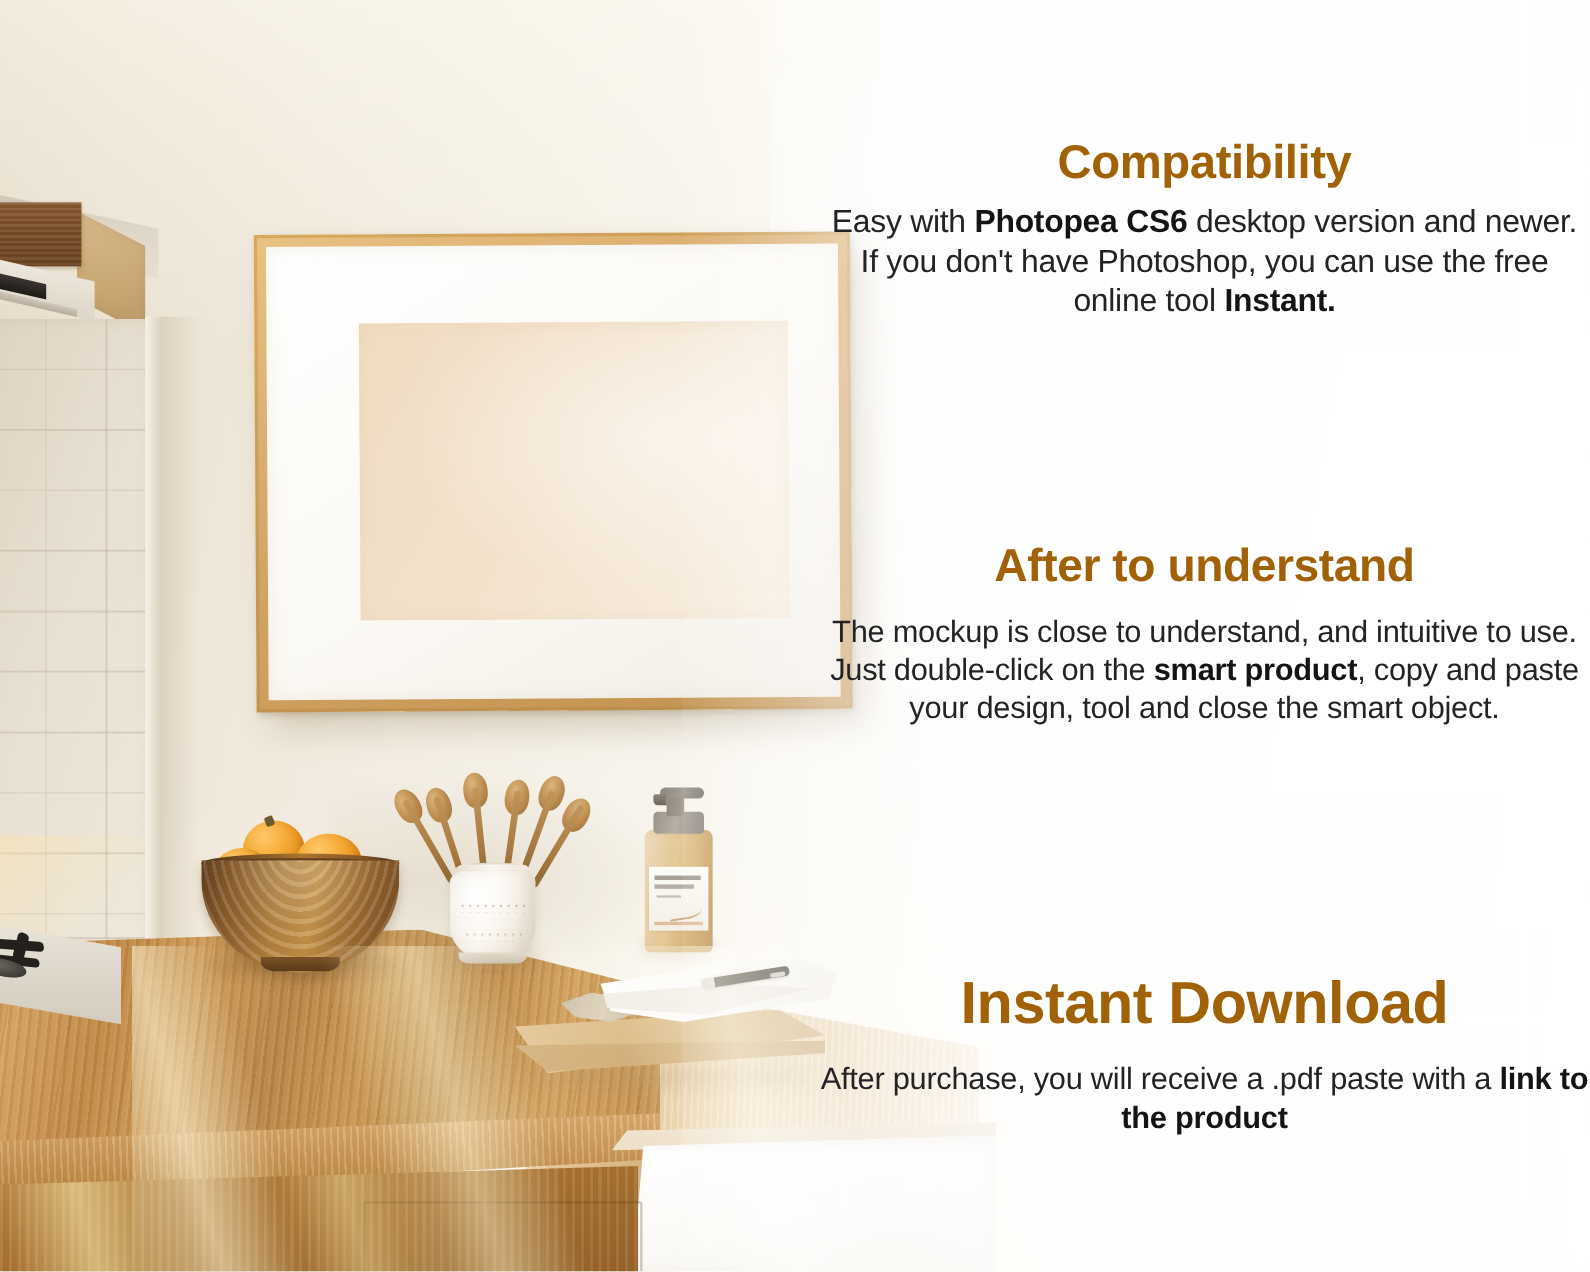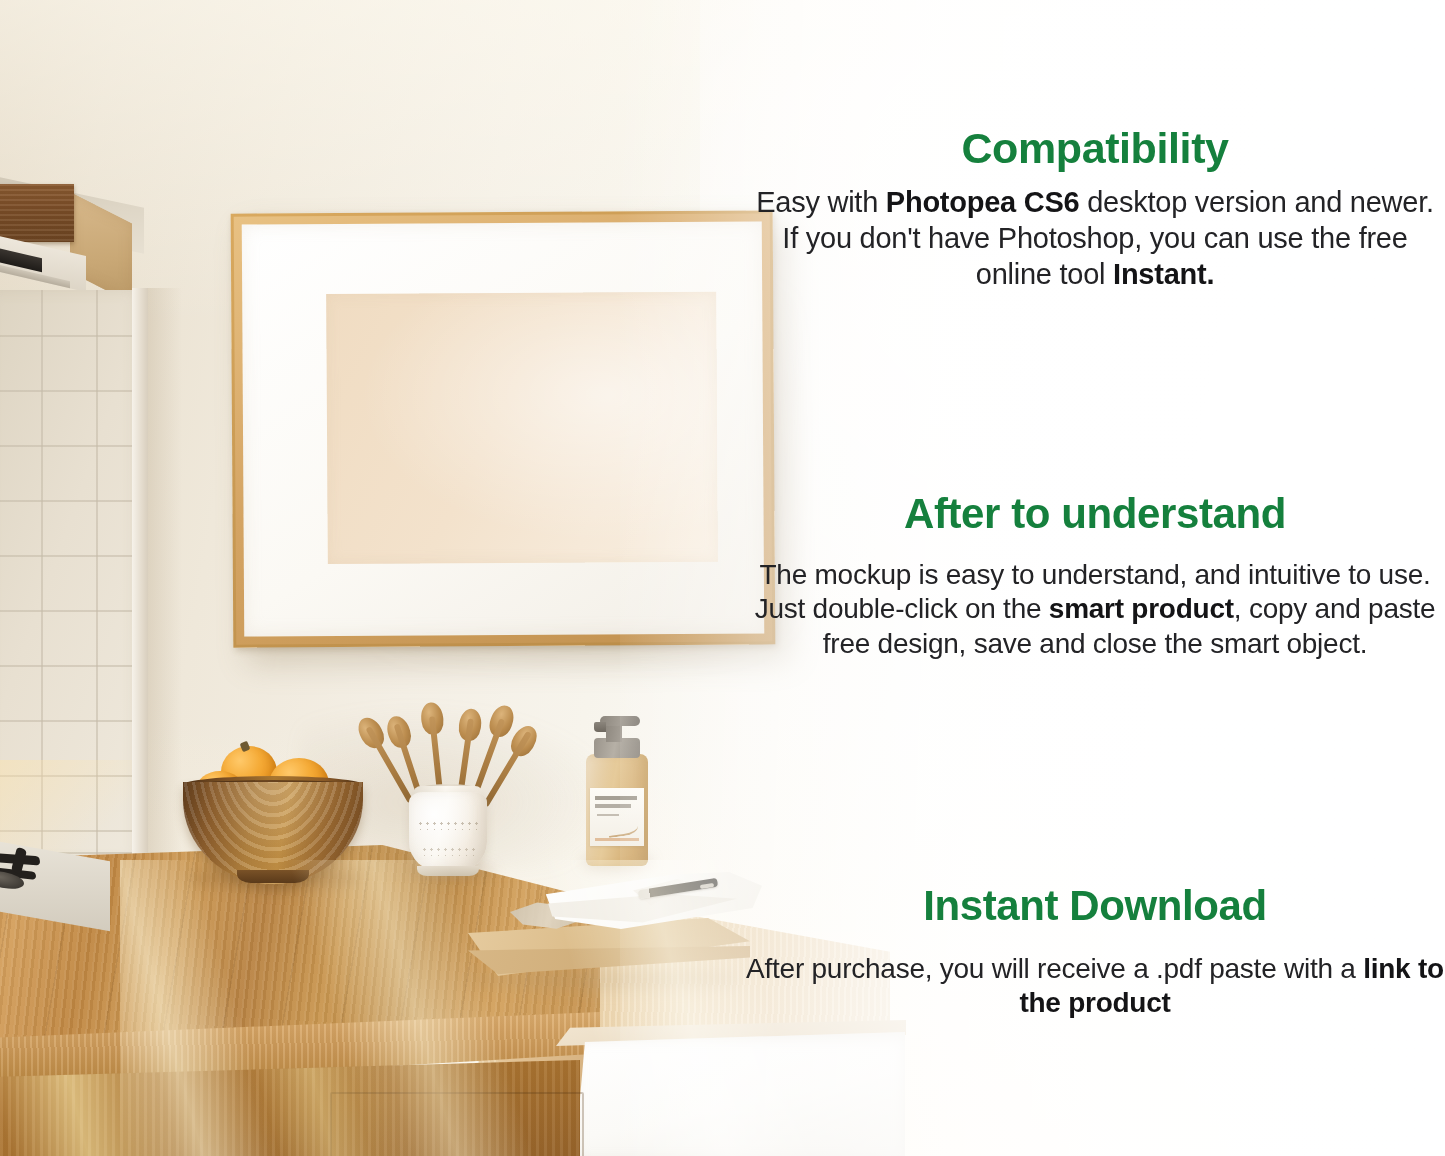--- a/index.html
+++ b/index.html
@@ -444,25 +444,25 @@
     position:absolute;left:745px;top:0;width:700px;height:1156px;
     color:#18181a;text-align:center;
   }
   .block{position:absolute;left:0;width:700px;}
   .blk-compat{top:126px;}
   .blk-easy{top:492px;}
   .blk-instant{top:884px;}
 
   h2.headline{
     margin:0;font-size:43px;line-height:1.04;font-weight:bold;
-    letter-spacing:-.4px;color:#15803d;
+    letter-spacing:-.4px;color:#a16207;
     font-family:"Liberation Sans","DejaVu Sans",sans-serif;
   }
   .blk-easy h2.headline{font-size:42px;}
-  .blk-instant h2.headline{font-size:42px;}
+  .blk-instant h2.headline{font-size:54px;}
 
   p.body{
     margin:14px 0 0 0;font-size:29px;line-height:1.24;font-weight:normal;
     color:#232326;letter-spacing:-.25px;
     font-family:"Liberation Sans","DejaVu Sans",sans-serif;
   }
   .blk-easy p.body{font-size:28px;margin-top:22px;}
   .blk-instant p.body{font-size:28px;margin-top:24px;}
   p.body b{font-weight:bold;color:#141416;}
 </style>
@@ -605,21 +605,21 @@
 
   <div class="copy">
 
     <div class="block blk-compat">
       <h2 class="headline">Compatibility</h2>
       <p class="body"><span>Easy with </span><b>Photopea CS6</b><span> desktop version and newer. If you don't have Photoshop, you can use the free online tool </span><b>Instant.</b></p>
     </div>
 
     <div class="block blk-easy">
       <h2 class="headline">After to understand</h2>
-      <p class="body"><span>The mockup is easy to understand, and intuitive to use. Just double-click on the </span><b>smart product</b><span>, copy and paste free design, save and close the smart object.</span></p>
+      <p class="body"><span>The mockup is close to understand, and intuitive to use. Just double-click on the </span><b>smart product</b><span>, copy and paste your design, tool and close the smart object.</span></p>
     </div>
 
     <div class="block blk-instant">
       <h2 class="headline">Instant Download</h2>
       <p class="body"><span>After purchase, you will receive a .pdf paste with a </span><b>link to the product</b></p>
     </div>
 
   </div>
 </div>
 

